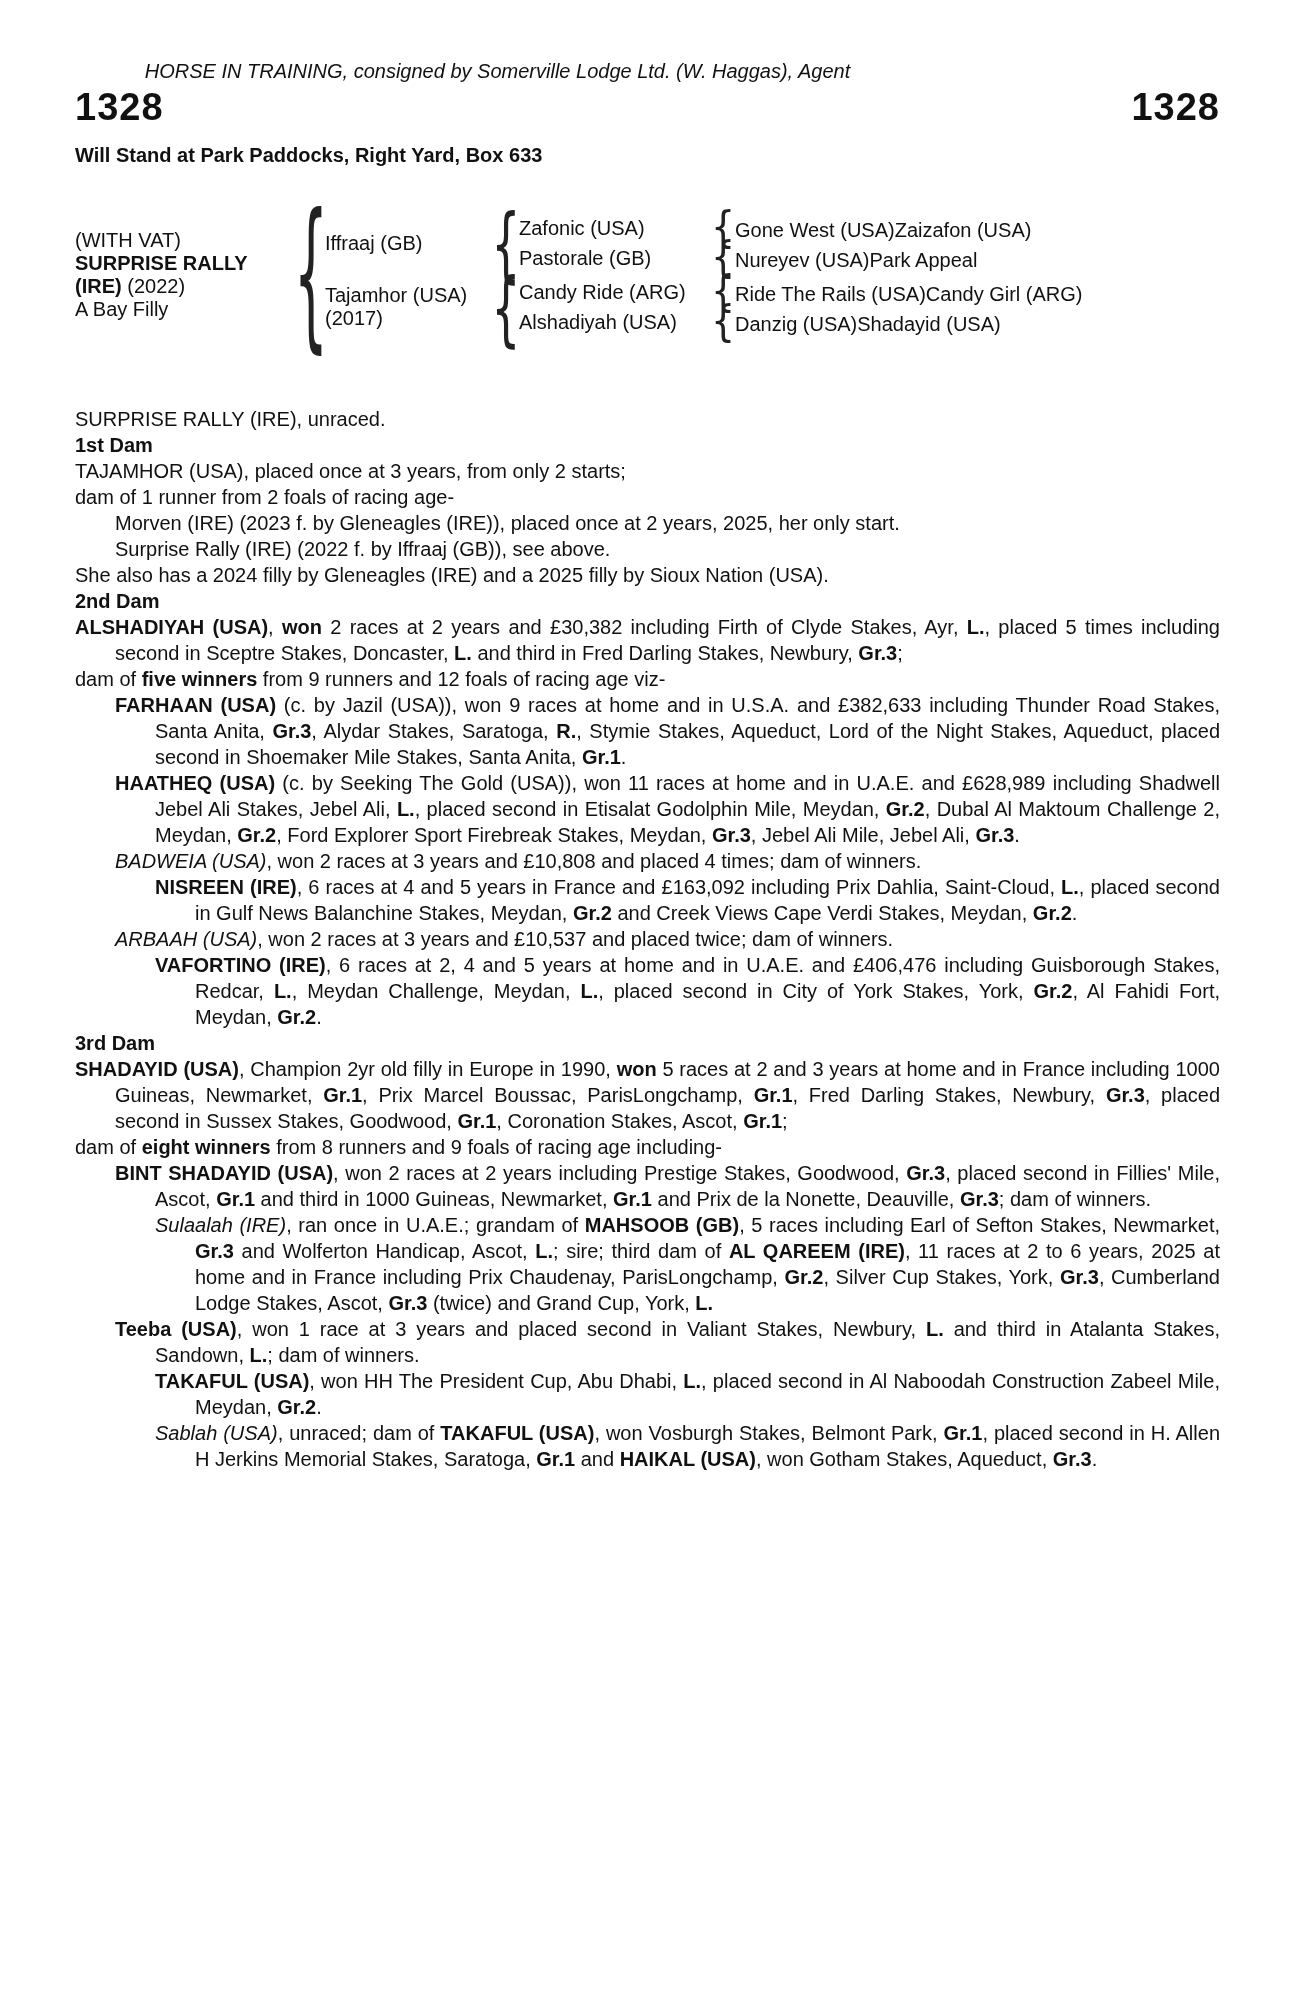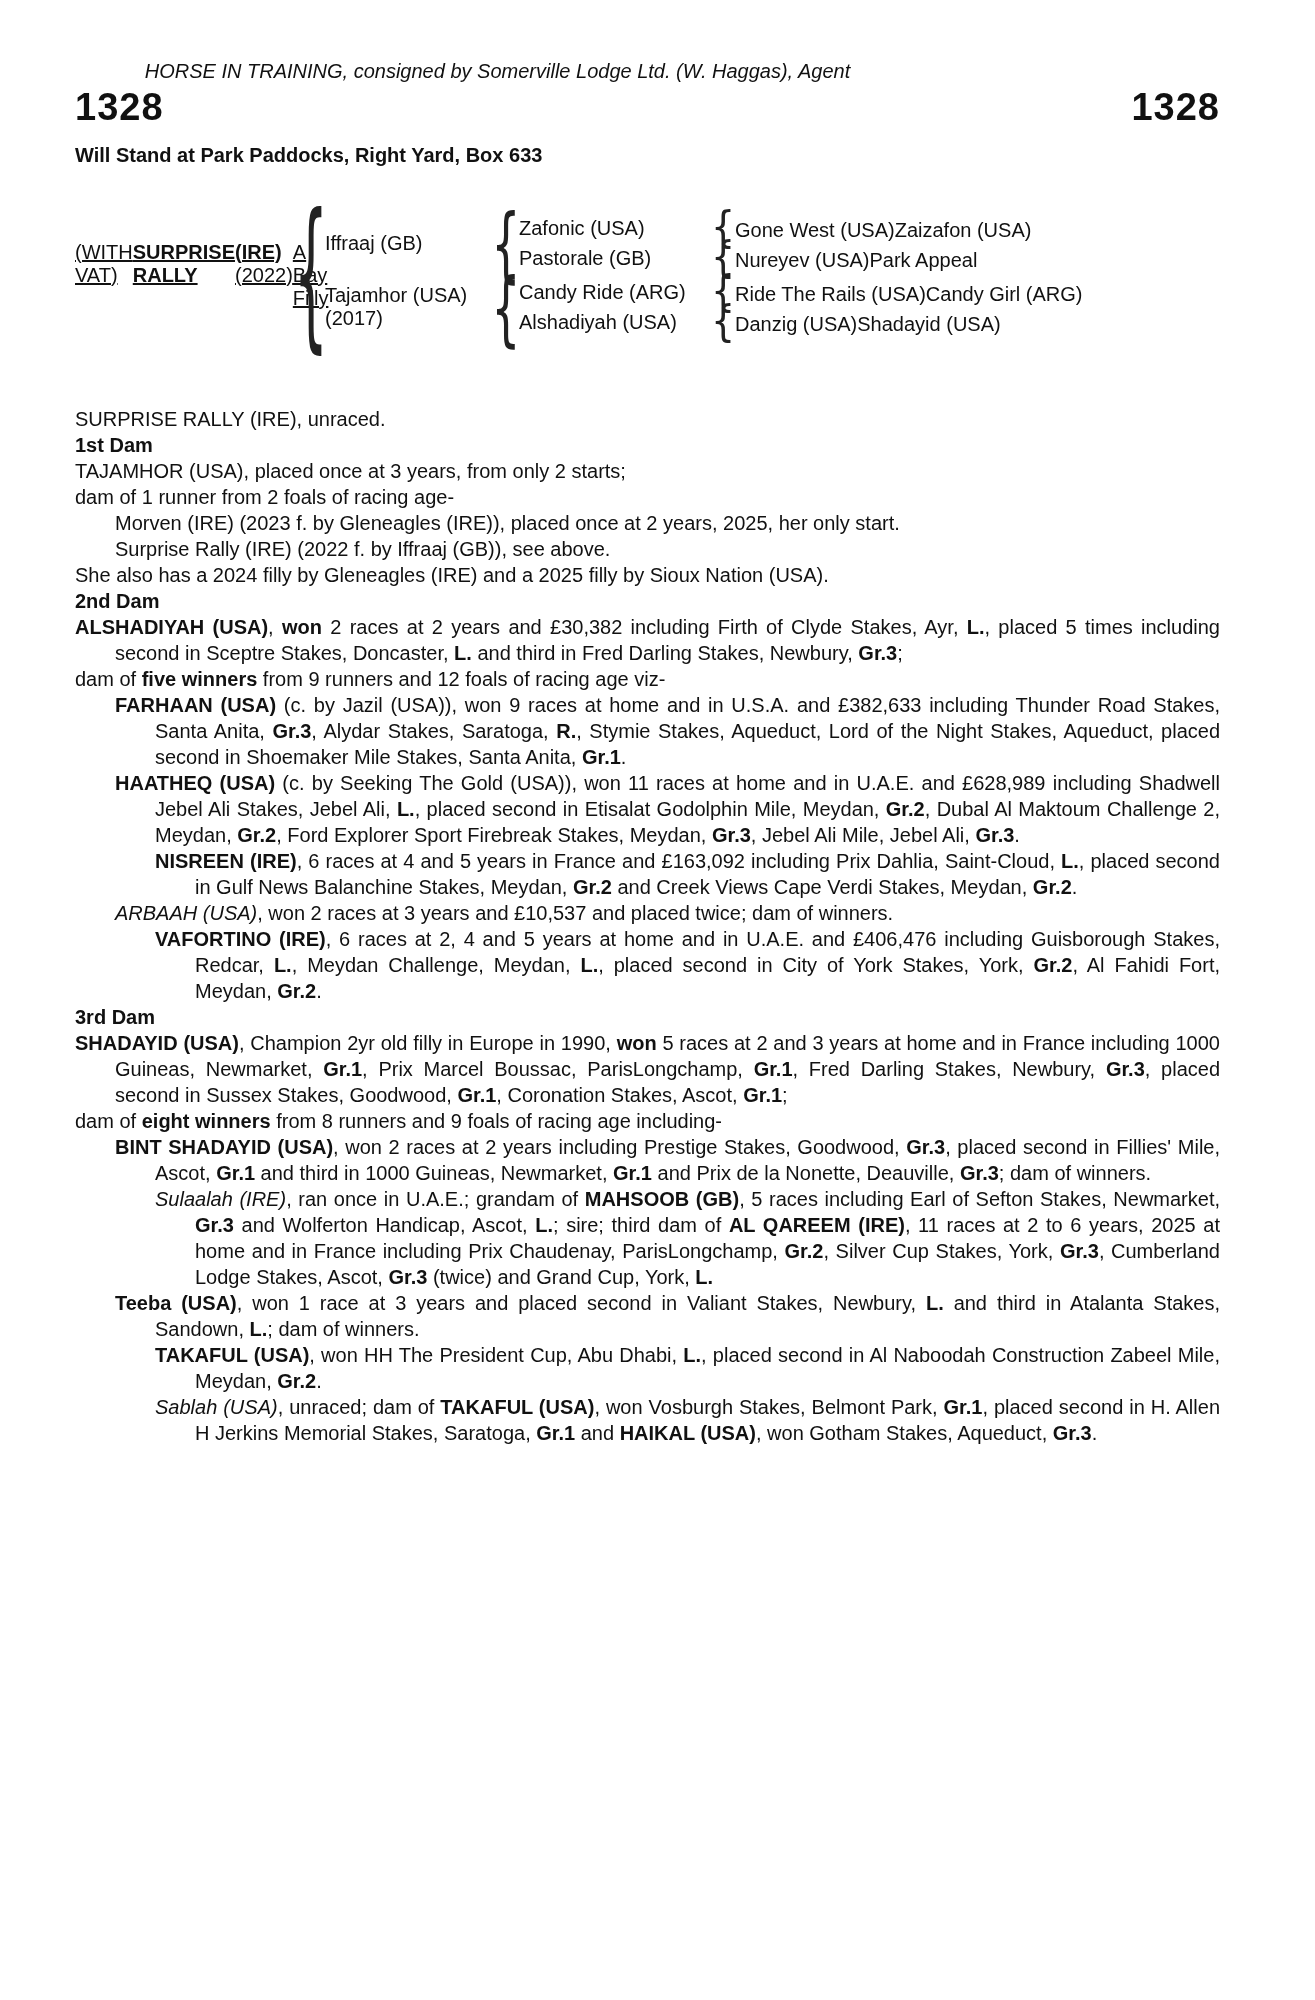--- a/index.html
+++ b/index.html
@@ -20,21 +20,21 @@
   }
   .lot-row {
     display:flex; justify-content:space-between; align-items:baseline;
     margin-top:2px;
   }
   .lot-number { font-weight:bold; font-size:38px; line-height:42px; letter-spacing:1px; }
   .stand-line { font-weight:bold; font-size:20px; margin-top:14px; }
 
   
   .ped { display:flex; align-items:center; margin-top:12px; height:190px; }
-  .ped-col0 { width:222px; display:flex; flex-direction:row; justify-content:space-between; line-height:23px;text-decoration:underline; }
+  .ped-col0 { width:222px; display:flex; flex-direction:column; justify-content:space-between; line-height:23px; }
   .ped-horse-name { font-weight:bold; }
   .ped-suffix b { font-weight:bold; }
   .brace {
     display:flex; align-items:center; justify-content:center;
     font-family:"DejaVu Sans", sans-serif; color:#222;
     user-select:none;
   }
   .b-lg { font-size:54px; width:28px; transform:scaleY(3.0); }
   .b-md { font-size:46px; width:26px; transform:scaleY(1.8); }
   .b-sm { font-size:38px; width:24px; transform:scaleY(1.1); }
@@ -150,20 +150,21 @@
       </div>
   </div>
 
   <div class="dam-section">
     <div class="dam-heading">2nd Dam</div>
     <div>
         <div class="para indent-0"><b>ALSHADIYAH (USA)</b>, <b>won</b> 2 races at 2 years and £30,382 including Firth of Clyde Stakes, Ayr, <b>L.</b>, placed 5 times including second in Sceptre Stakes, Doncaster, <b>L.</b> and third in Fred Darling Stakes, Newbury, <b>Gr.3</b>;</div>
         <div class="para indent-0">dam of <b>five winners</b> from 9 runners and 12 foals of racing age viz-</div>
         <div class="para indent-1"><b>FARHAAN (USA)</b> (c. by Jazil (USA)), won 9 races at home and in U.S.A. and £382,633 including Thunder Road Stakes, Santa Anita, <b>Gr.3</b>, Alydar Stakes, Saratoga, <b>R.</b>, Stymie Stakes, Aqueduct, Lord of the Night Stakes, Aqueduct, placed second in Shoemaker Mile Stakes, Santa Anita, <b>Gr.1</b>.</div>
         <div class="para indent-1"><b>HAATHEQ (USA)</b> (c. by Seeking The Gold (USA)), won 11 races at home and in U.A.E. and £628,989 including Shadwell Jebel Ali Stakes, Jebel Ali, <b>L.</b>, placed second in Etisalat Godolphin Mile, Meydan, <b>Gr.2</b>, Dubal Al Maktoum Challenge 2, Meydan, <b>Gr.2</b>, Ford Explorer Sport Firebreak Stakes, Meydan, <b>Gr.3</b>, Jebel Ali Mile, Jebel Ali, <b>Gr.3</b>.</div>
+        <div class="para indent-1"><i>BADWEIA (USA)</i>, won 2 races at 3 years and £10,808 and placed 4 times; dam of winners.</div>
         <div class="para indent-2"><b>NISREEN (IRE)</b>, 6 races at 4 and 5 years in France and £163,092 including Prix Dahlia, Saint-Cloud, <b>L.</b>, placed second in Gulf News Balanchine Stakes, Meydan, <b>Gr.2</b> and Creek Views Cape Verdi Stakes, Meydan, <b>Gr.2</b>.</div>
         <div class="para indent-1"><i>ARBAAH (USA)</i>, won 2 races at 3 years and £10,537 and placed twice; dam of winners.</div>
         <div class="para indent-2"><b>VAFORTINO (IRE)</b>, 6 races at 2, 4 and 5 years at home and in U.A.E. and £406,476 including Guisborough Stakes, Redcar, <b>L.</b>, Meydan Challenge, Meydan, <b>L.</b>, placed second in City of York Stakes, York, <b>Gr.2</b>, Al Fahidi Fort, Meydan, <b>Gr.2</b>.</div>
       </div>
   </div>
 
   <div class="dam-section">
     <div class="dam-heading">3rd Dam</div>
     <div>
         <div class="para indent-0"><b>SHADAYID (USA)</b>, Champion 2yr old filly in Europe in 1990, <b>won</b> 5 races at 2 and 3 years at home and in France including 1000 Guineas, Newmarket, <b>Gr.1</b>, Prix Marcel Boussac, ParisLongchamp, <b>Gr.1</b>, Fred Darling Stakes, Newbury, <b>Gr.3</b>, placed second in Sussex Stakes, Goodwood, <b>Gr.1</b>, Coronation Stakes, Ascot, <b>Gr.1</b>;</div>

